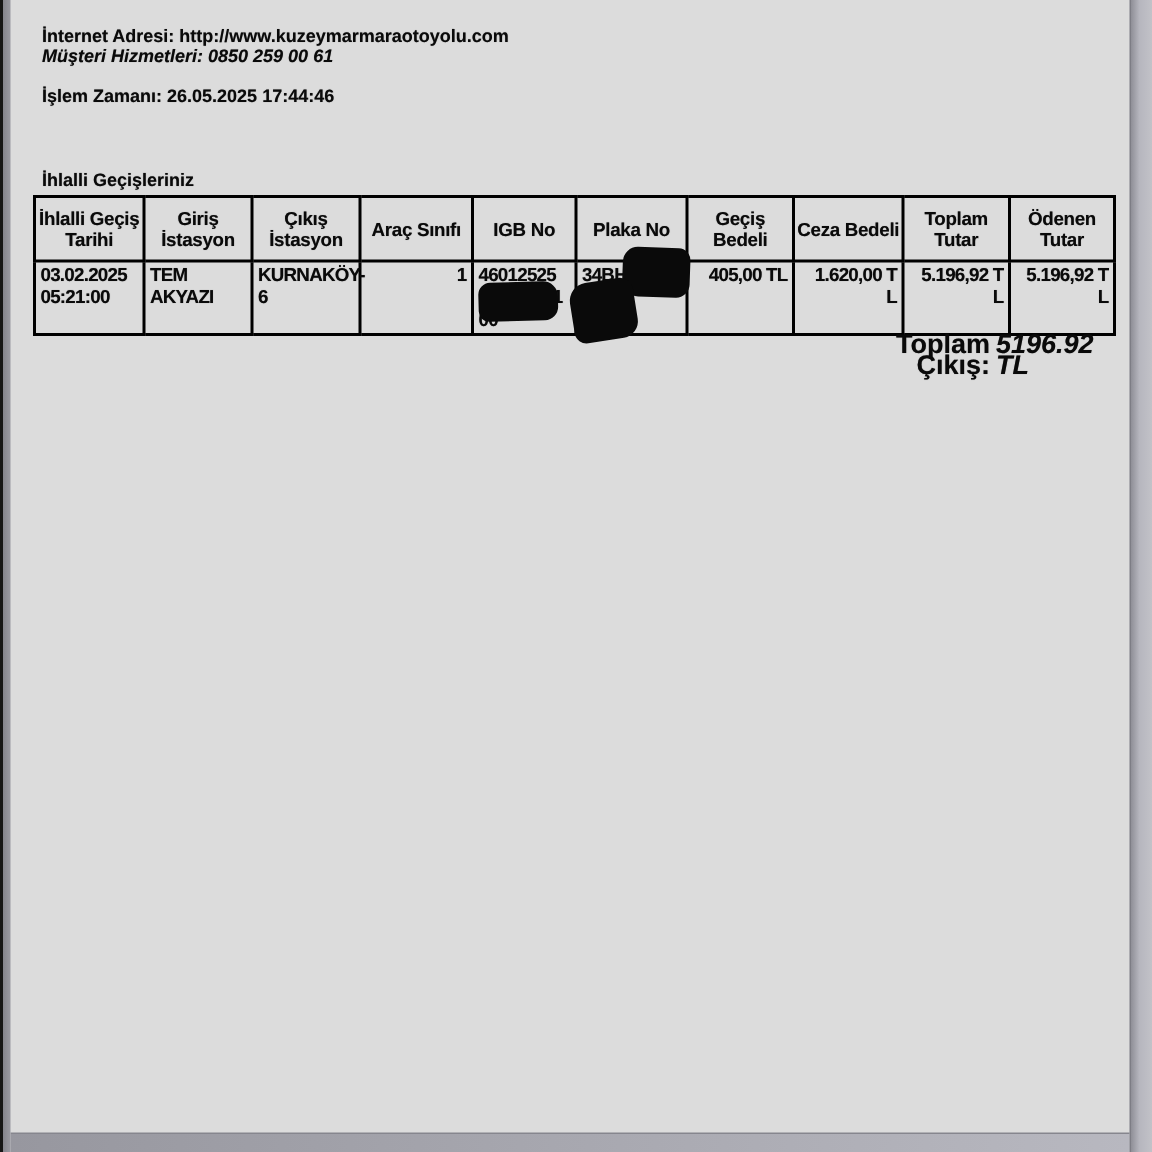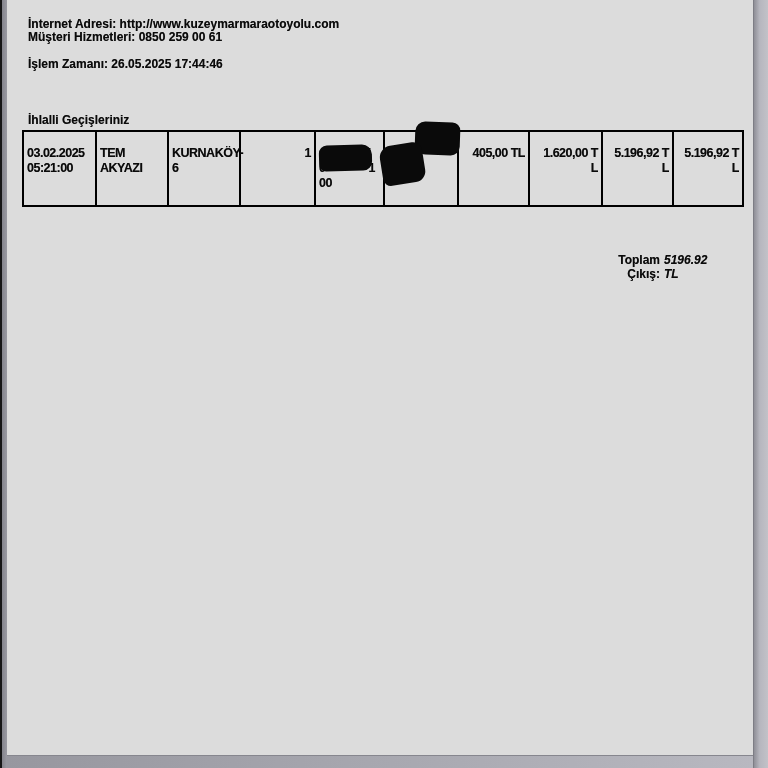--- a/index.html
+++ b/index.html
@@ -29,21 +29,21 @@
     position:absolute; left:7px; bottom:0; height:13px; width:746px; z-index:19;
     background:linear-gradient(to right,#97979f,#b8b8c0);
     border-top:1px solid #86868e;
   }
 
   .info-line {
     position:absolute; left:28px;
     font-size:12px; line-height:14px; white-space:nowrap;
   }
   #info-internet { top:17px; }
-  #info-musteri  { top:30px; }
+  #info-musteri  { top:30px;font-style:italic; }
   #info-islem    { top:57px; }
 
   .section-title {
     position:absolute; left:28px; top:113px;
     font-size:12px; line-height:14px;
   }
 
   table.viol-table {
     position:absolute; left:22px; top:130px;
     width:720px;
@@ -57,21 +57,21 @@
   .viol-table th {
     font-size:12.5px; line-height:14px;
     text-align:center; vertical-align:middle;
     padding:2px 1px; height:43px;
     letter-spacing:-0.2px;
     font-weight:700;
   }
   .viol-table td {
     font-size:12.5px; line-height:15px;
     vertical-align:top;
-    padding:14px 3px; height:40px;
+    padding:1px 3px; height:40px;
     letter-spacing:-0.5px;
     font-weight:700;
   }
   td.num { text-align:right; }
   td.rel { position:relative;margin-left:44px; }
 
   .igb-l2 { display:flex; justify-content:space-between; padding-right:5px; }
 
   .blob {
     position:absolute; background:#0a0a0a; z-index:6;
@@ -86,22 +86,22 @@
     border-radius:10px 8px 9px 11px;
     transform:rotate(2deg);
   }
   .blob-plaka-2 {
     left:-4px; top:12px; width:43px; height:40px;
     border-radius:12px 9px 11px 8px;
     transform:rotate(-9deg);
   }
 
   .summary {
-    position:absolute; top:253px; left:556px;
-    display:flex; font-size:12px; line-height:14px;
+    position:absolute; top:222px; left:556px;
+    display:flex; font-size:18px; line-height:14px;
   }
   .summary .lbl { width:104px; text-align:right; }
   .summary .val { width:72px; text-align:left; margin-left:4px;font-style:italic; }
 </style>
 </head>
 <body>
 
 <div class="info-line" id="info-internet">İnternet Adresi: http://www.kuzeymarmaraotoyolu.com</div>
 
 <div class="info-line" id="info-musteri">Müşteri Hizmetleri: 0850 259 00 61</div>
@@ -117,20 +117,32 @@
       <col style="width:72px">
     <col style="width:75px">
       <col style="width:69px">
       <col style="width:74px">
     <col style="width:71px">
       <col style="width:73px">
       <col style="width:71px">
     <col style="width:70px">
   </colgroup>
   <tbody>
+      <tr>
+    <th>İhlalli Geçiş Tarihi</th>
+    <th>Giriş İstasyon</th>
+    <th>Çıkış İstasyon</th>
+    <th>Araç Sınıfı</th>
+    <th>IGB No</th>
+    <th>Plaka No</th>
+    <th>Geçiş Bedeli</th>
+    <th>Ceza Bedeli</th>
+    <th>Toplam Tutar</th>
+    <th>Ödenen Tutar</th>
+  </tr>
   <tr>
     <td>
       <div>03.02.2025</div>
       <div>05:21:00</div>
     </td>
     <td>
       <div>TEM</div>
       <div>AKYAZI</div>
     </td>
     <td>KURNAKÖY-6</td>

